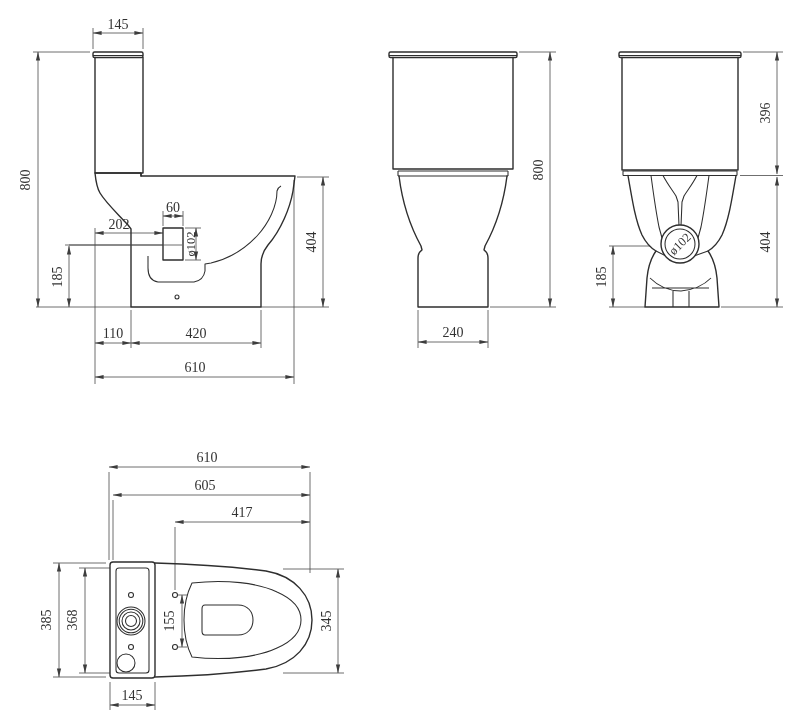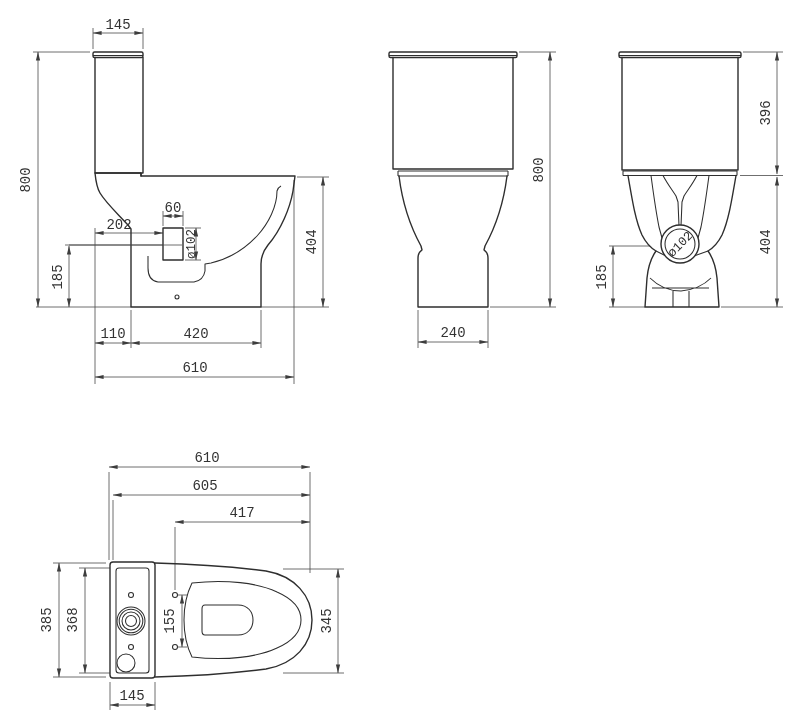--- a/index.html
+++ b/index.html
@@ -1,16 +1,16 @@
 <!DOCTYPE html>
 <html><head>
 <meta charset="utf-8">
 <style>
   html,body{margin:0;padding:0;background:#ffffff;}
-  .stage{width:666px;height:728px;background:#ffffff;position:relative;font-family:Liberation Mono, monospace;border-radius:12px;}
+  .stage{width:666px;height:728px;background:#ffffff;position:relative;font-family:Liberation Serif, serif;border-radius:12px;}
   svg{display:block;}
   .obj{fill:none;stroke:#2e2e2e;stroke-width:1.4;stroke-linejoin:round;stroke-linecap:round;}
   .objw{fill:#ffffff;stroke:#2e2e2e;stroke-width:1.4;stroke-linejoin:round;}
   .thin{fill:none;stroke:#2e2e2e;stroke-width:1.05;stroke-linejoin:round;}
   .ext{fill:none;stroke:#4a4a4a;stroke-width:0.8;}
   .dim{fill:none;stroke:#4a4a4a;stroke-width:0.8;}
   .lbl{fill:#323232;font-size:14px;text-anchor:middle;}
   .lbls{fill:#323232;font-size:12.5px;text-anchor:middle;}
 </style>
 </head>

